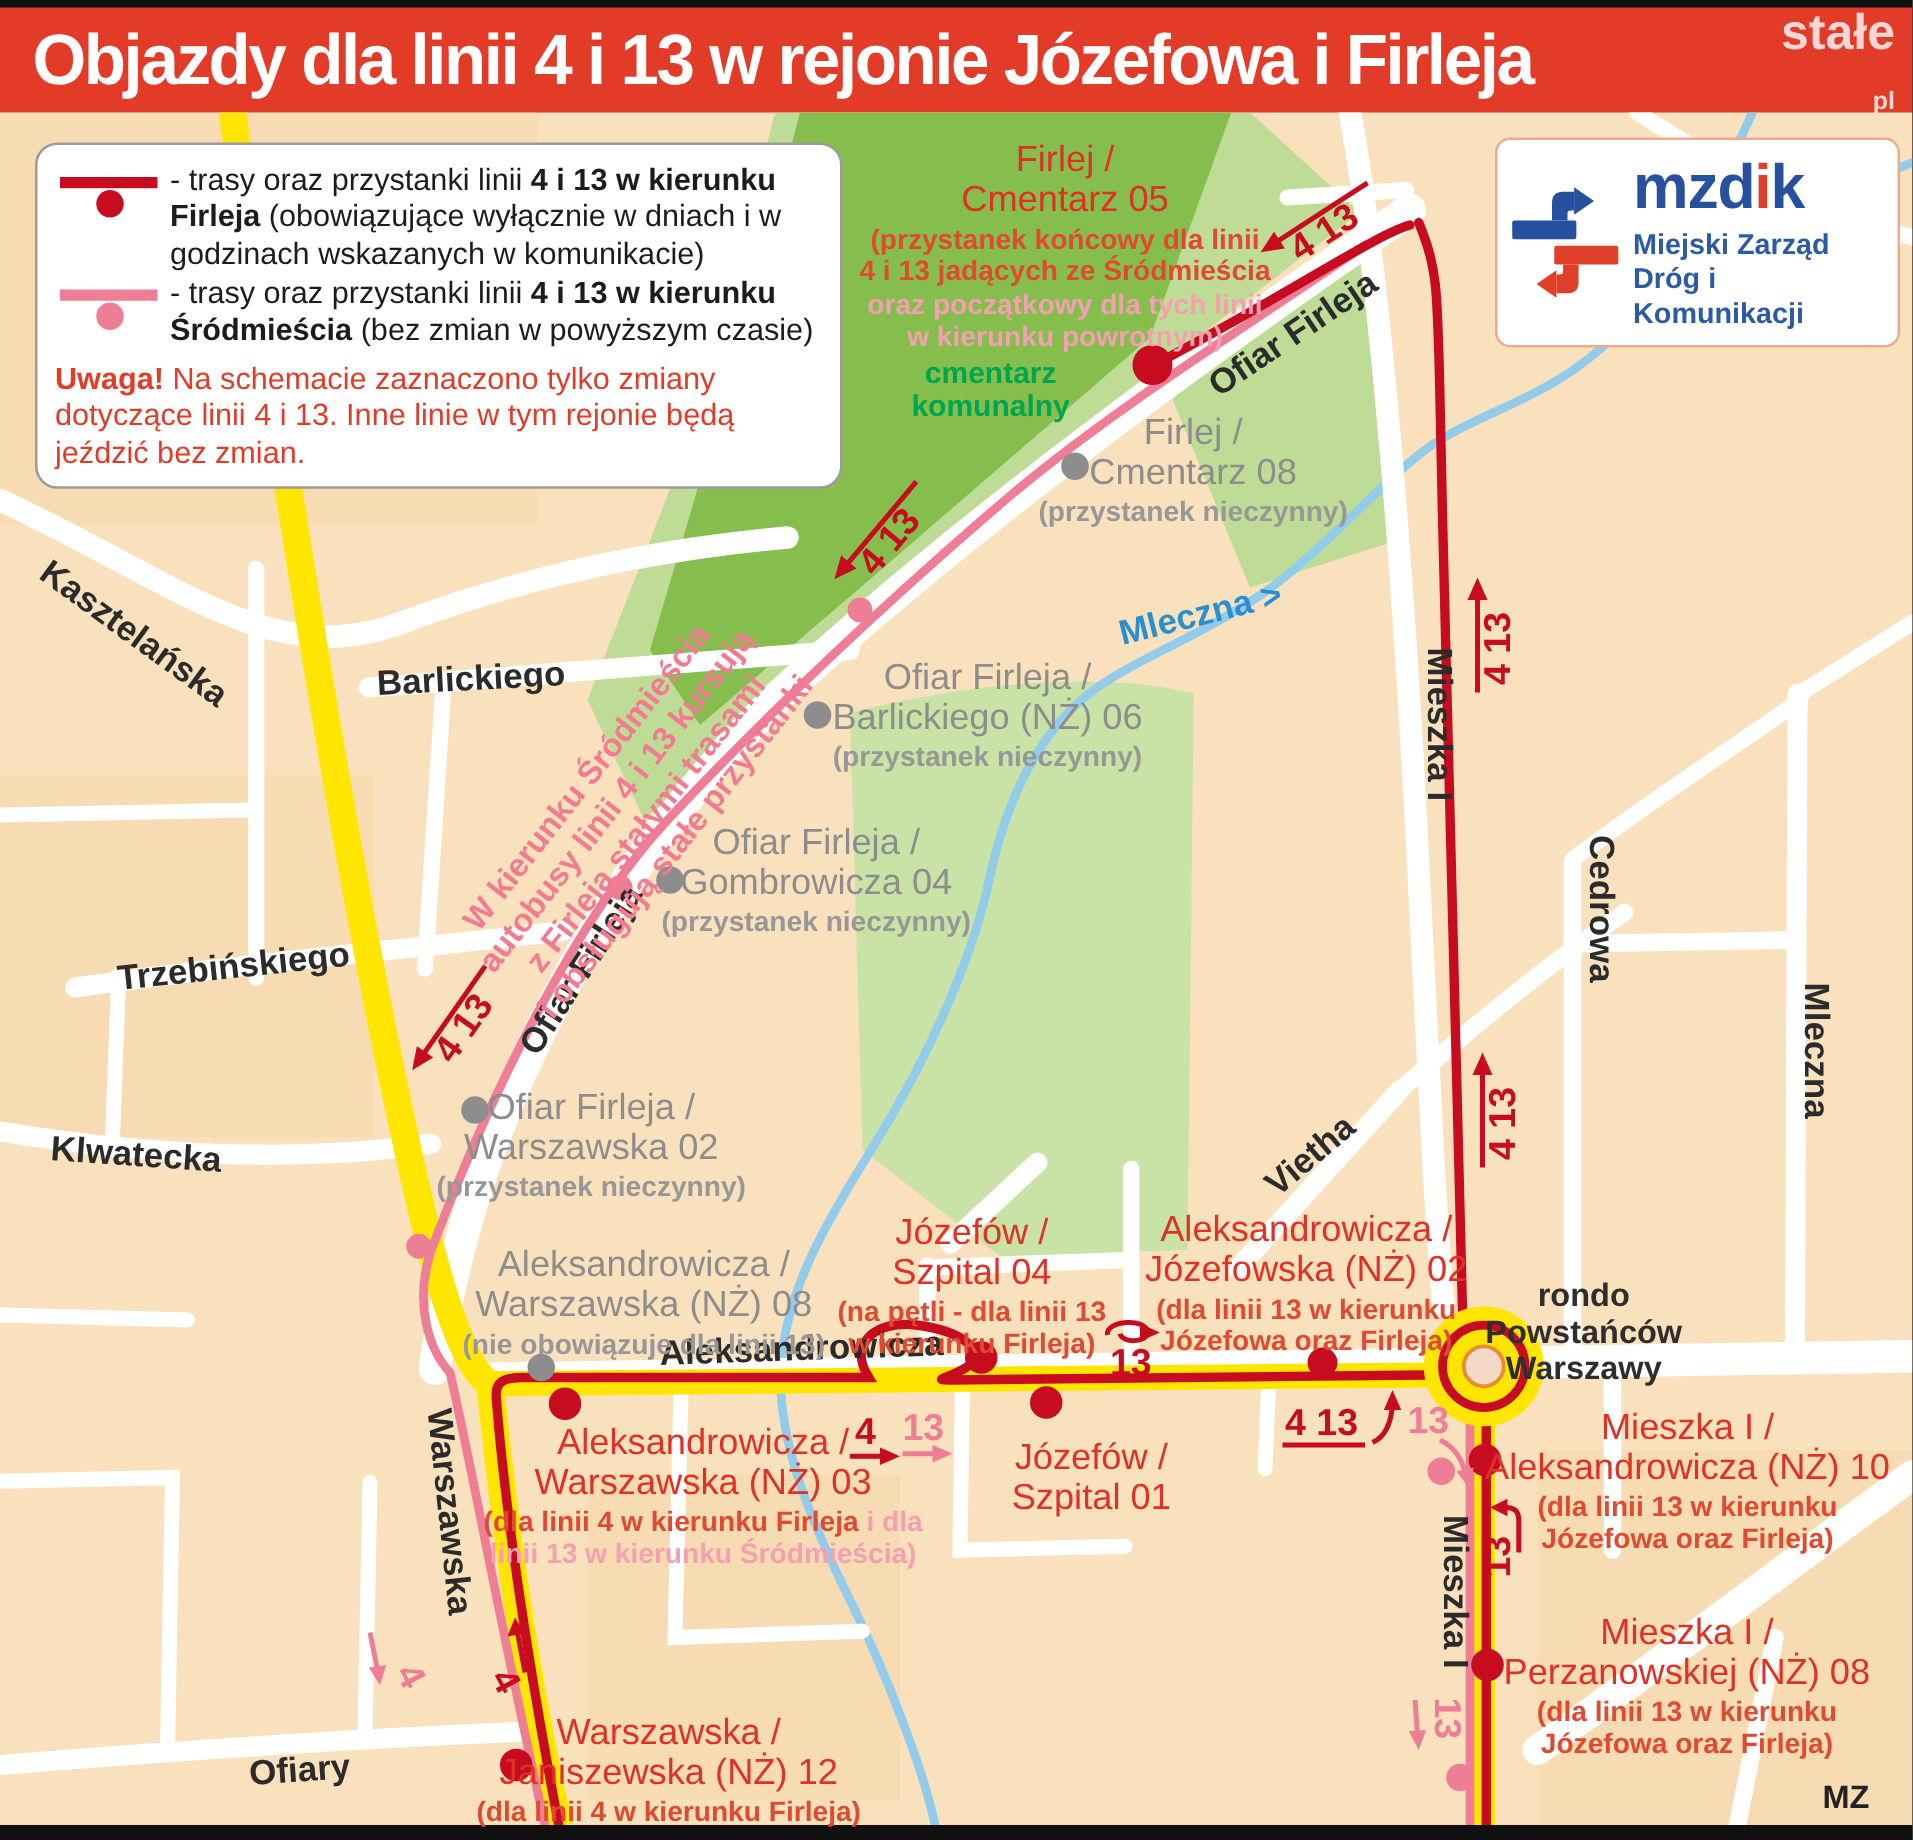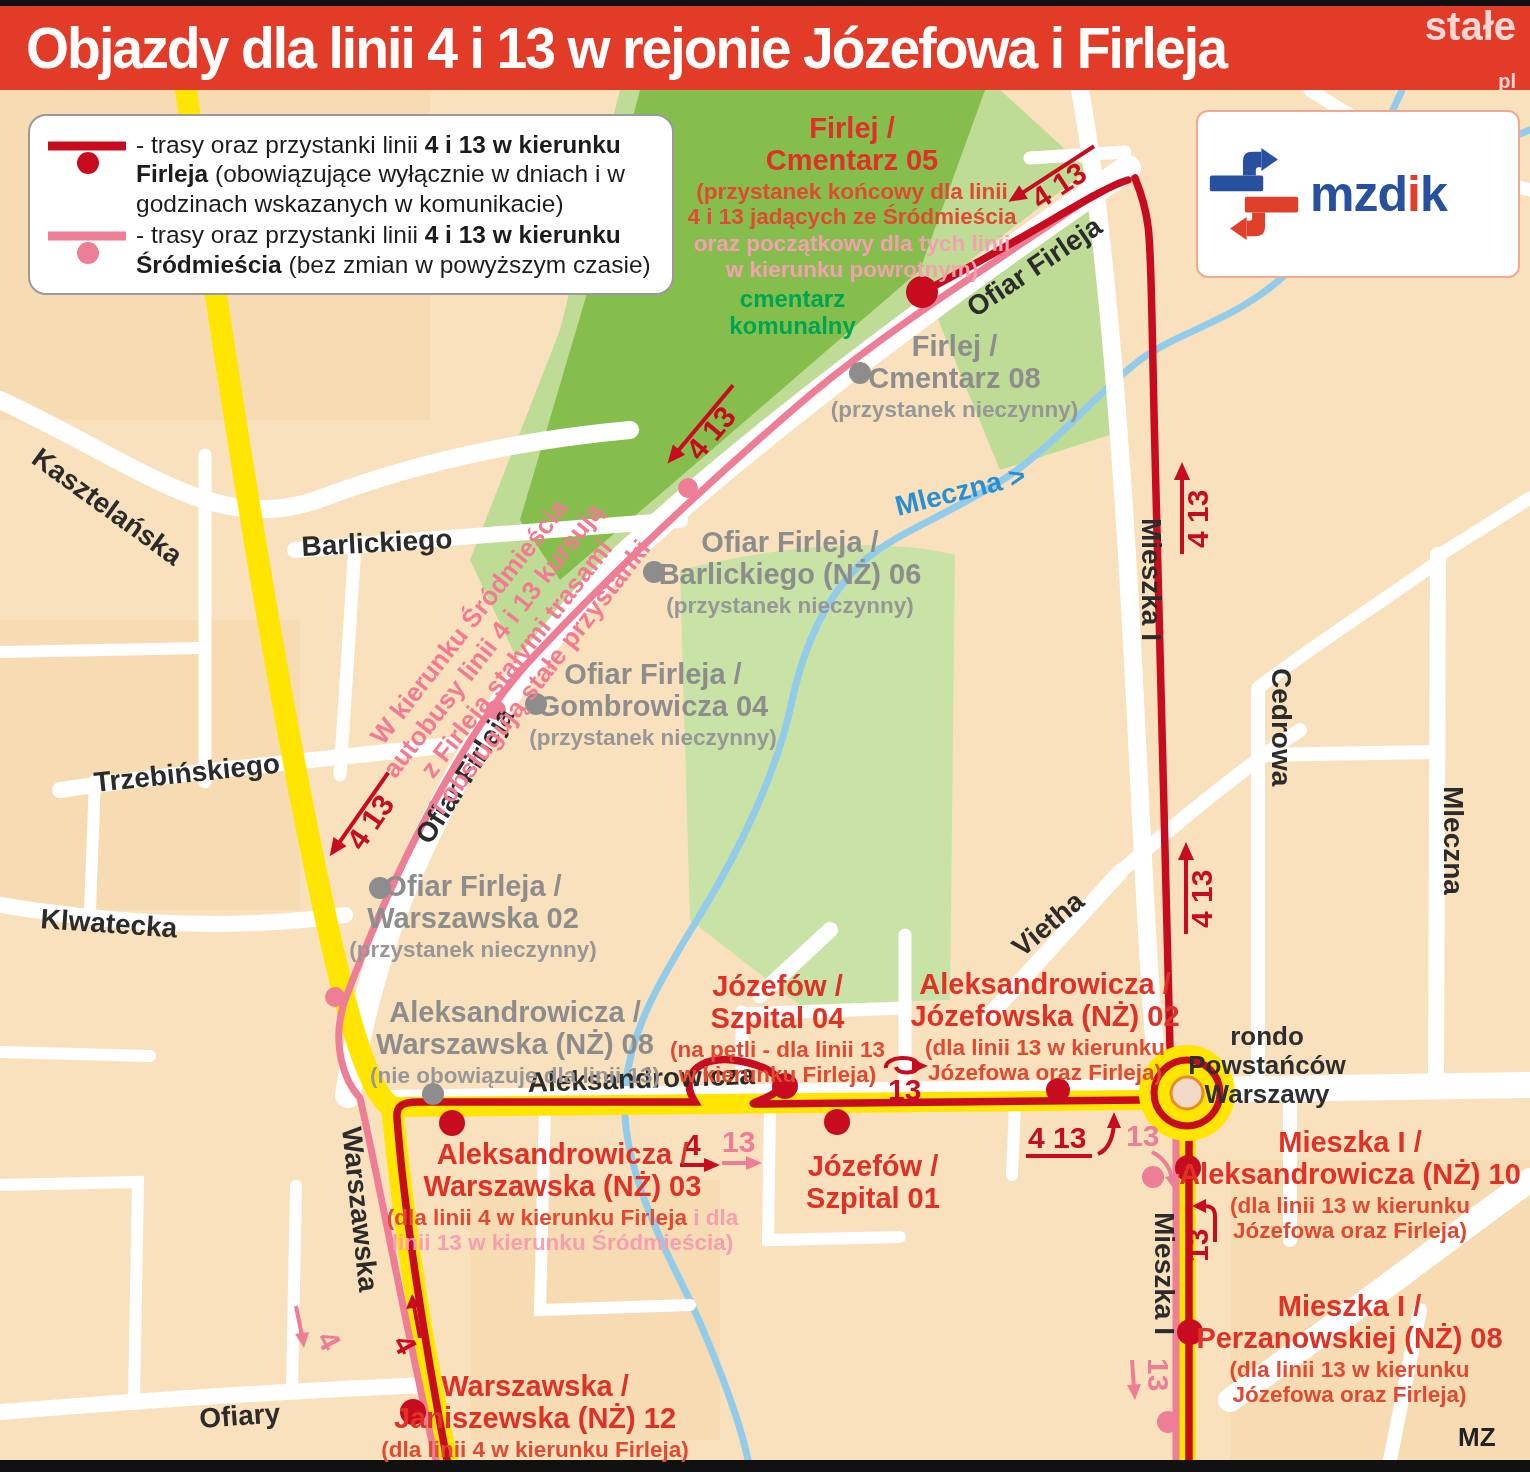--- a/index.html
+++ b/index.html
@@ -27,21 +27,21 @@
   
   #logobox{left:1196px;top:20px;width:324px;height:168px;background:#fff;border:2px solid #F0A98F;
            border-radius:12px;display:flex;align-items:center;padding:8px 10px;z-index:30;}
   #logotext{margin-left:10px;line-height:1;}
   #logotext .lg1{font-size:50px;font-weight:800;color:#27519F;letter-spacing:-1px;}
   #logotext .lg1 .li{color:#E0402A;}
   #logotext .lg2{font-size:23px;font-weight:700;color:#2B5AA6;margin-top:8px;line-height:1.18;}
   
   .stop{position:absolute;text-align:center;line-height:1.12;z-index:20;}
   .stop span{display:block;white-space:pre-line;}
-  .nm{font-weight:700;font-size:29px;}
+  .nm{font-weight:400;font-size:29px;}
   .nm.red{color:#DF3125;} .nm.gray{color:#8D8D8D;}
   .sb{font-size:22.5px;font-weight:600;margin-top:2px;}
   .sb.red{color:#DF4A30;} .sb.gray{color:#979797;} .sb.pink{color:#F4A0B0;}
   .sb .inl{display:inline;white-space:pre-line;}
   .sb .inlpink{display:inline;white-space:pre-line;color:#F4A0B0;}
   .blk{color:#2E2E2E;font-weight:600;font-size:26px;white-space:pre-line;}
   .green{color:#00A550;font-weight:800;font-size:24px;white-space:pre-line;}
   #pinknote{left:285px;top:500px;width:440px;transform:rotate(-52deg);
             color:#F27B92;font-weight:800;font-size:26px;text-align:center;line-height:1.15;
             white-space:pre-line;z-index:15;}
@@ -268,37 +268,42 @@
       </div>
       <div class="lrow">
         <div class="lsym">
           <svg width="86" height="42">
               <line x1="4" y1="12" x2="82" y2="12" stroke="#EE7D96" stroke-width="9"></line>
               <circle cx="44" cy="29" r="11" fill="#EE7D96"></circle>
             </svg>
         </div>
         <div class="ltxt"><span style="display:inline">- trasy oraz przystanki linii </span><b style="display:inline">4 i 13 w kierunku Śródmieścia</b><span style="display:inline"> (bez zmian w powyższym czasie)</span></div>
       </div>
+      <div id="legend-note"><b style="display:inline">Uwaga!</b><span style="display:inline"> Na schemacie zaznaczono tylko zmiany dotyczące linii 4 i 13. Inne linie w tym rejonie będą jeździć bez zmian.</span></div>
     </div>
 
     <div id="logobox" class="ov">
       <svg width="92" height="100" viewBox="0 0 100 100">
         <g fill="#27519F">
           <rect x="2" y="30" width="58" height="17" rx="2"></rect>
           <path d="M38,30 V14 Q38,4 48,4 H58 V21 H55 Q52,21 52,24 V30 Z"></path>
           <path d="M58,0 L76,12.5 L58,25 Z"></path>
         </g>
         <g fill="#E0402A">
           <rect x="40" y="53" width="58" height="17" rx="2"></rect>
           <path d="M62,70 V86 Q62,96 52,96 H42 V79 H45 Q48,79 48,76 V70 Z"></path>
           <path d="M42,75 L24,87.5 L42,100 Z"></path>
         </g>
       </svg>
       <div id="logotext">
         <div class="lg1"><span style="display:inline">mzd</span><span class="li" style="display:inline">i</span><span style="display:inline">k</span></div>
+        <div class="lg2">
+          <span style="display:block">Miejski Zarząd</span>
+          <span style="display:block">Dróg i Komunikacji</span>
+        </div>
       </div>
     </div>
 
     <div class="stop" style="left:632px;top:22px;width:440px;">
       <span class="nm red">Firlej /
 Cmentarz 05</span>
       <span class="sb red">(przystanek końcowy dla linii
 4 i 13 jadących ze Śródmieścia</span>
       <span class="sb pink">oraz początkowy dla tych linii
 w kierunku powrotnym)</span>

